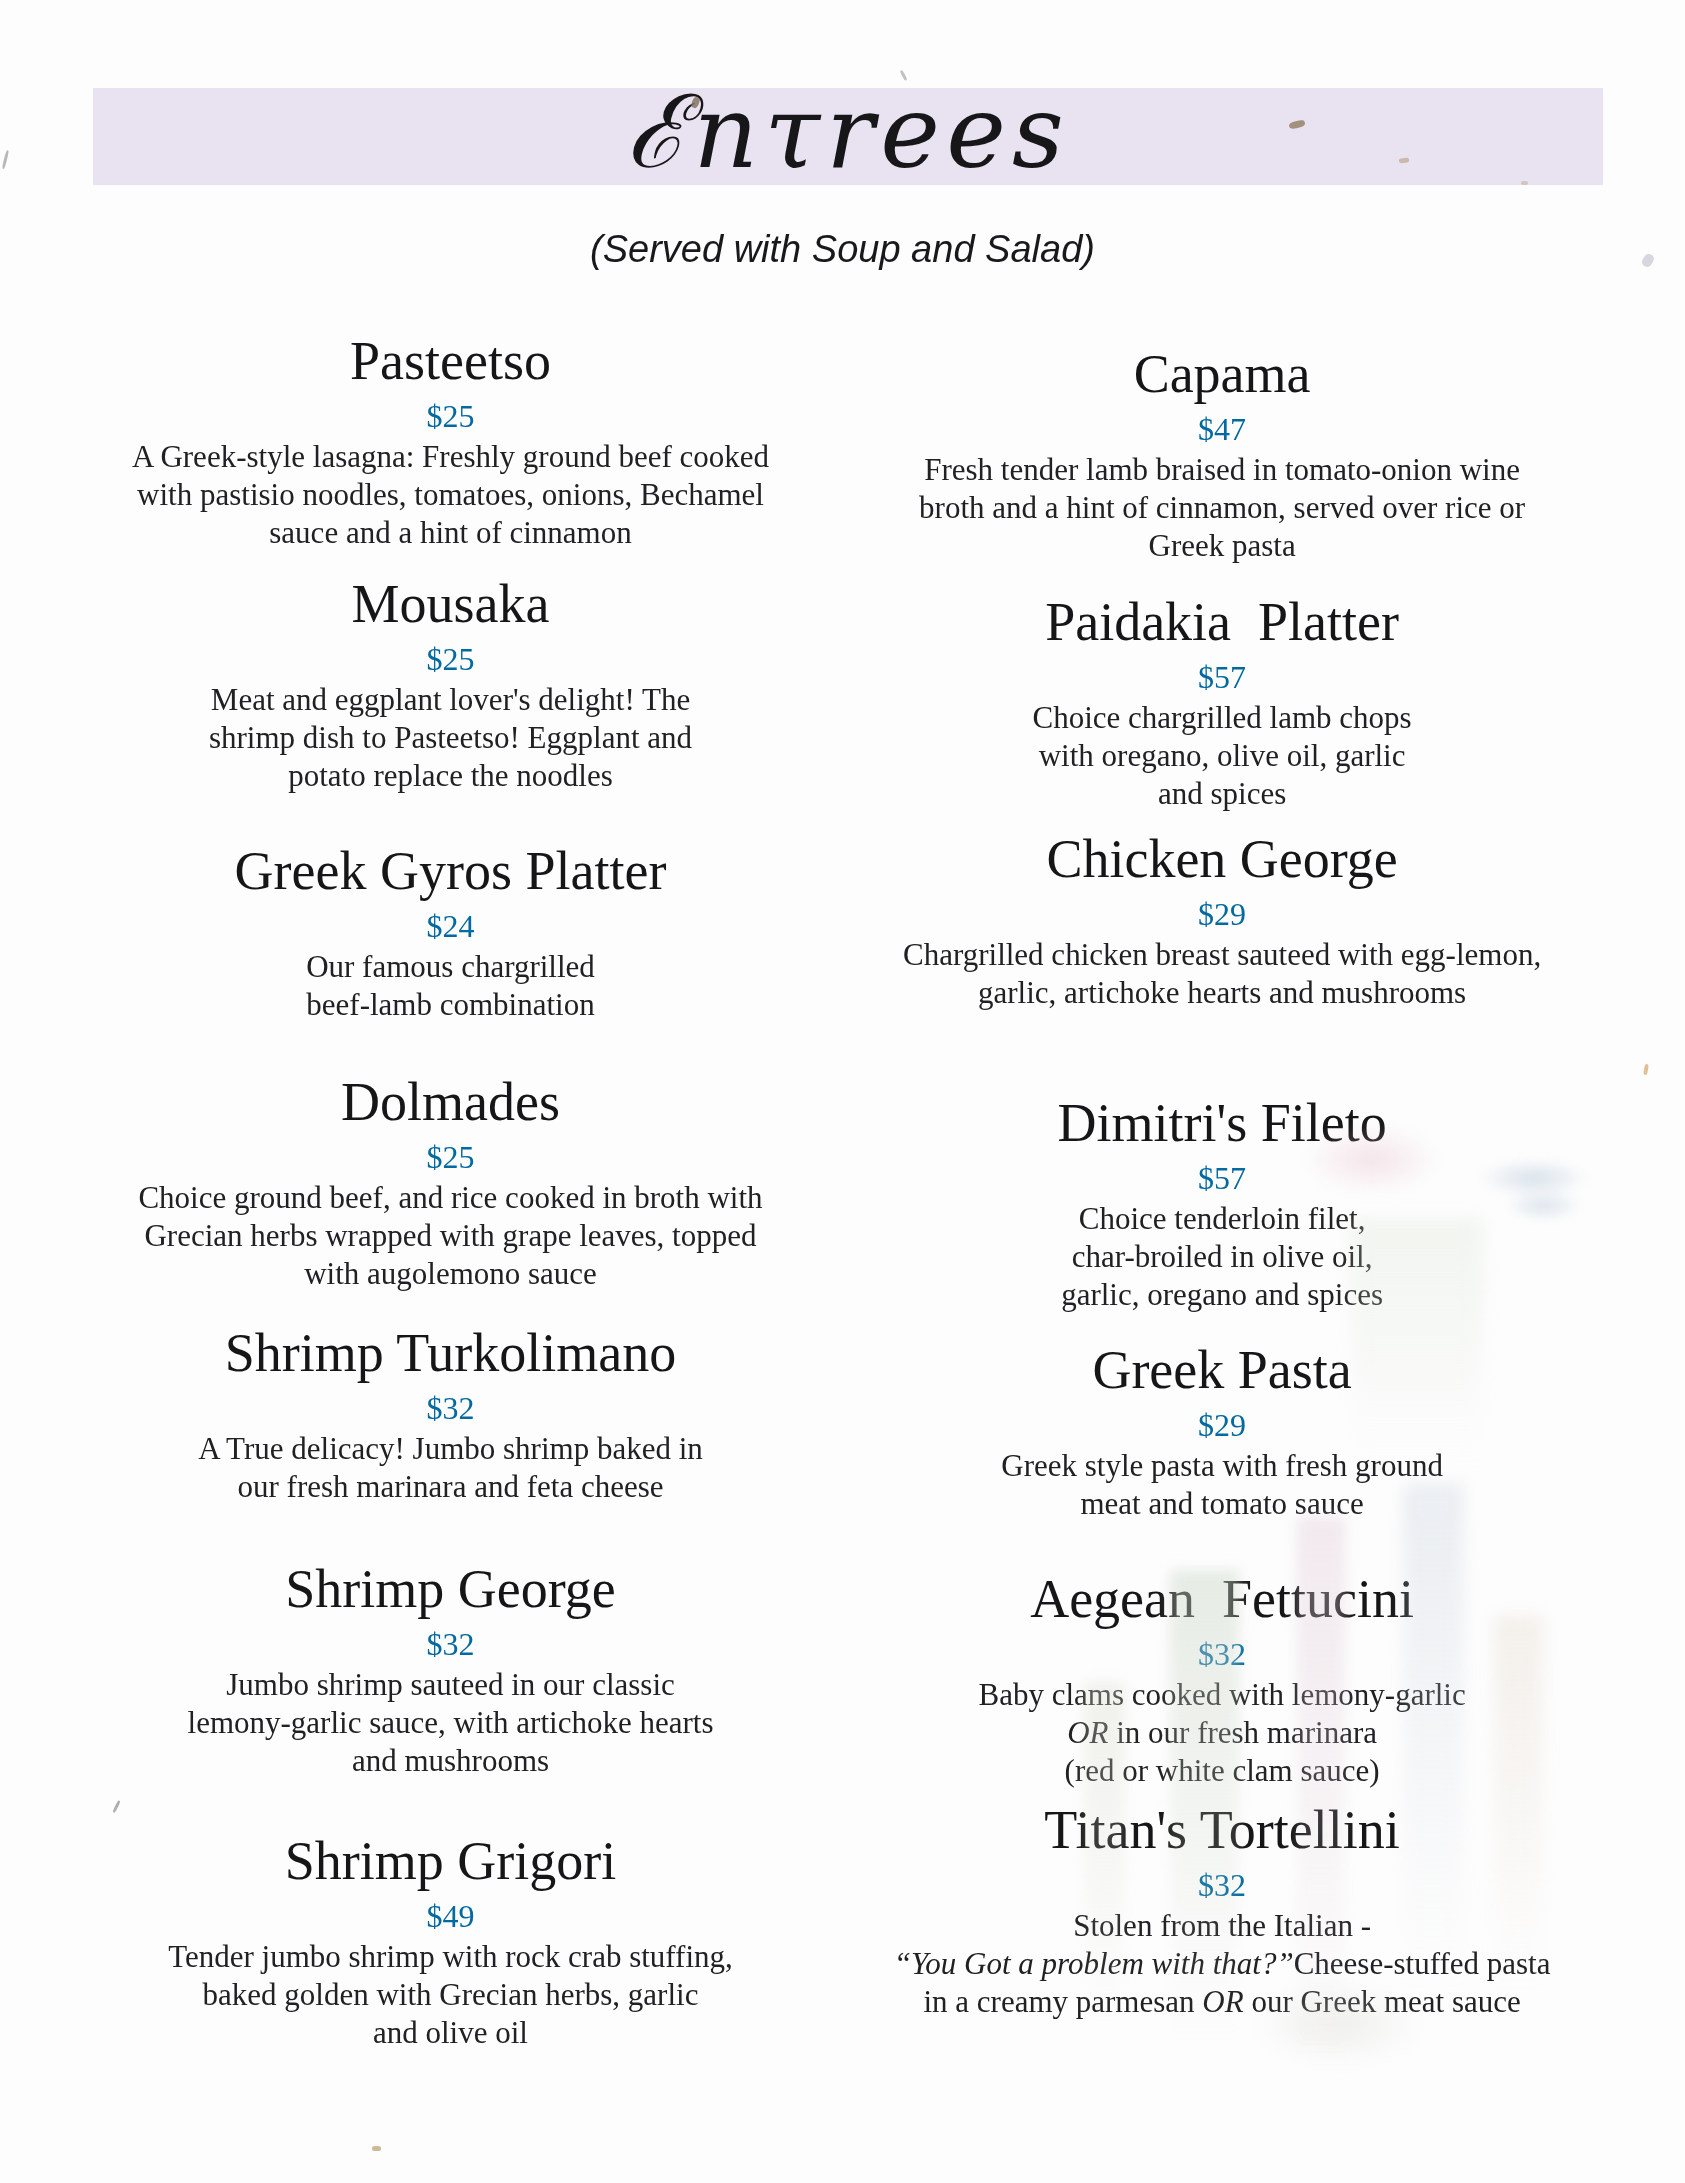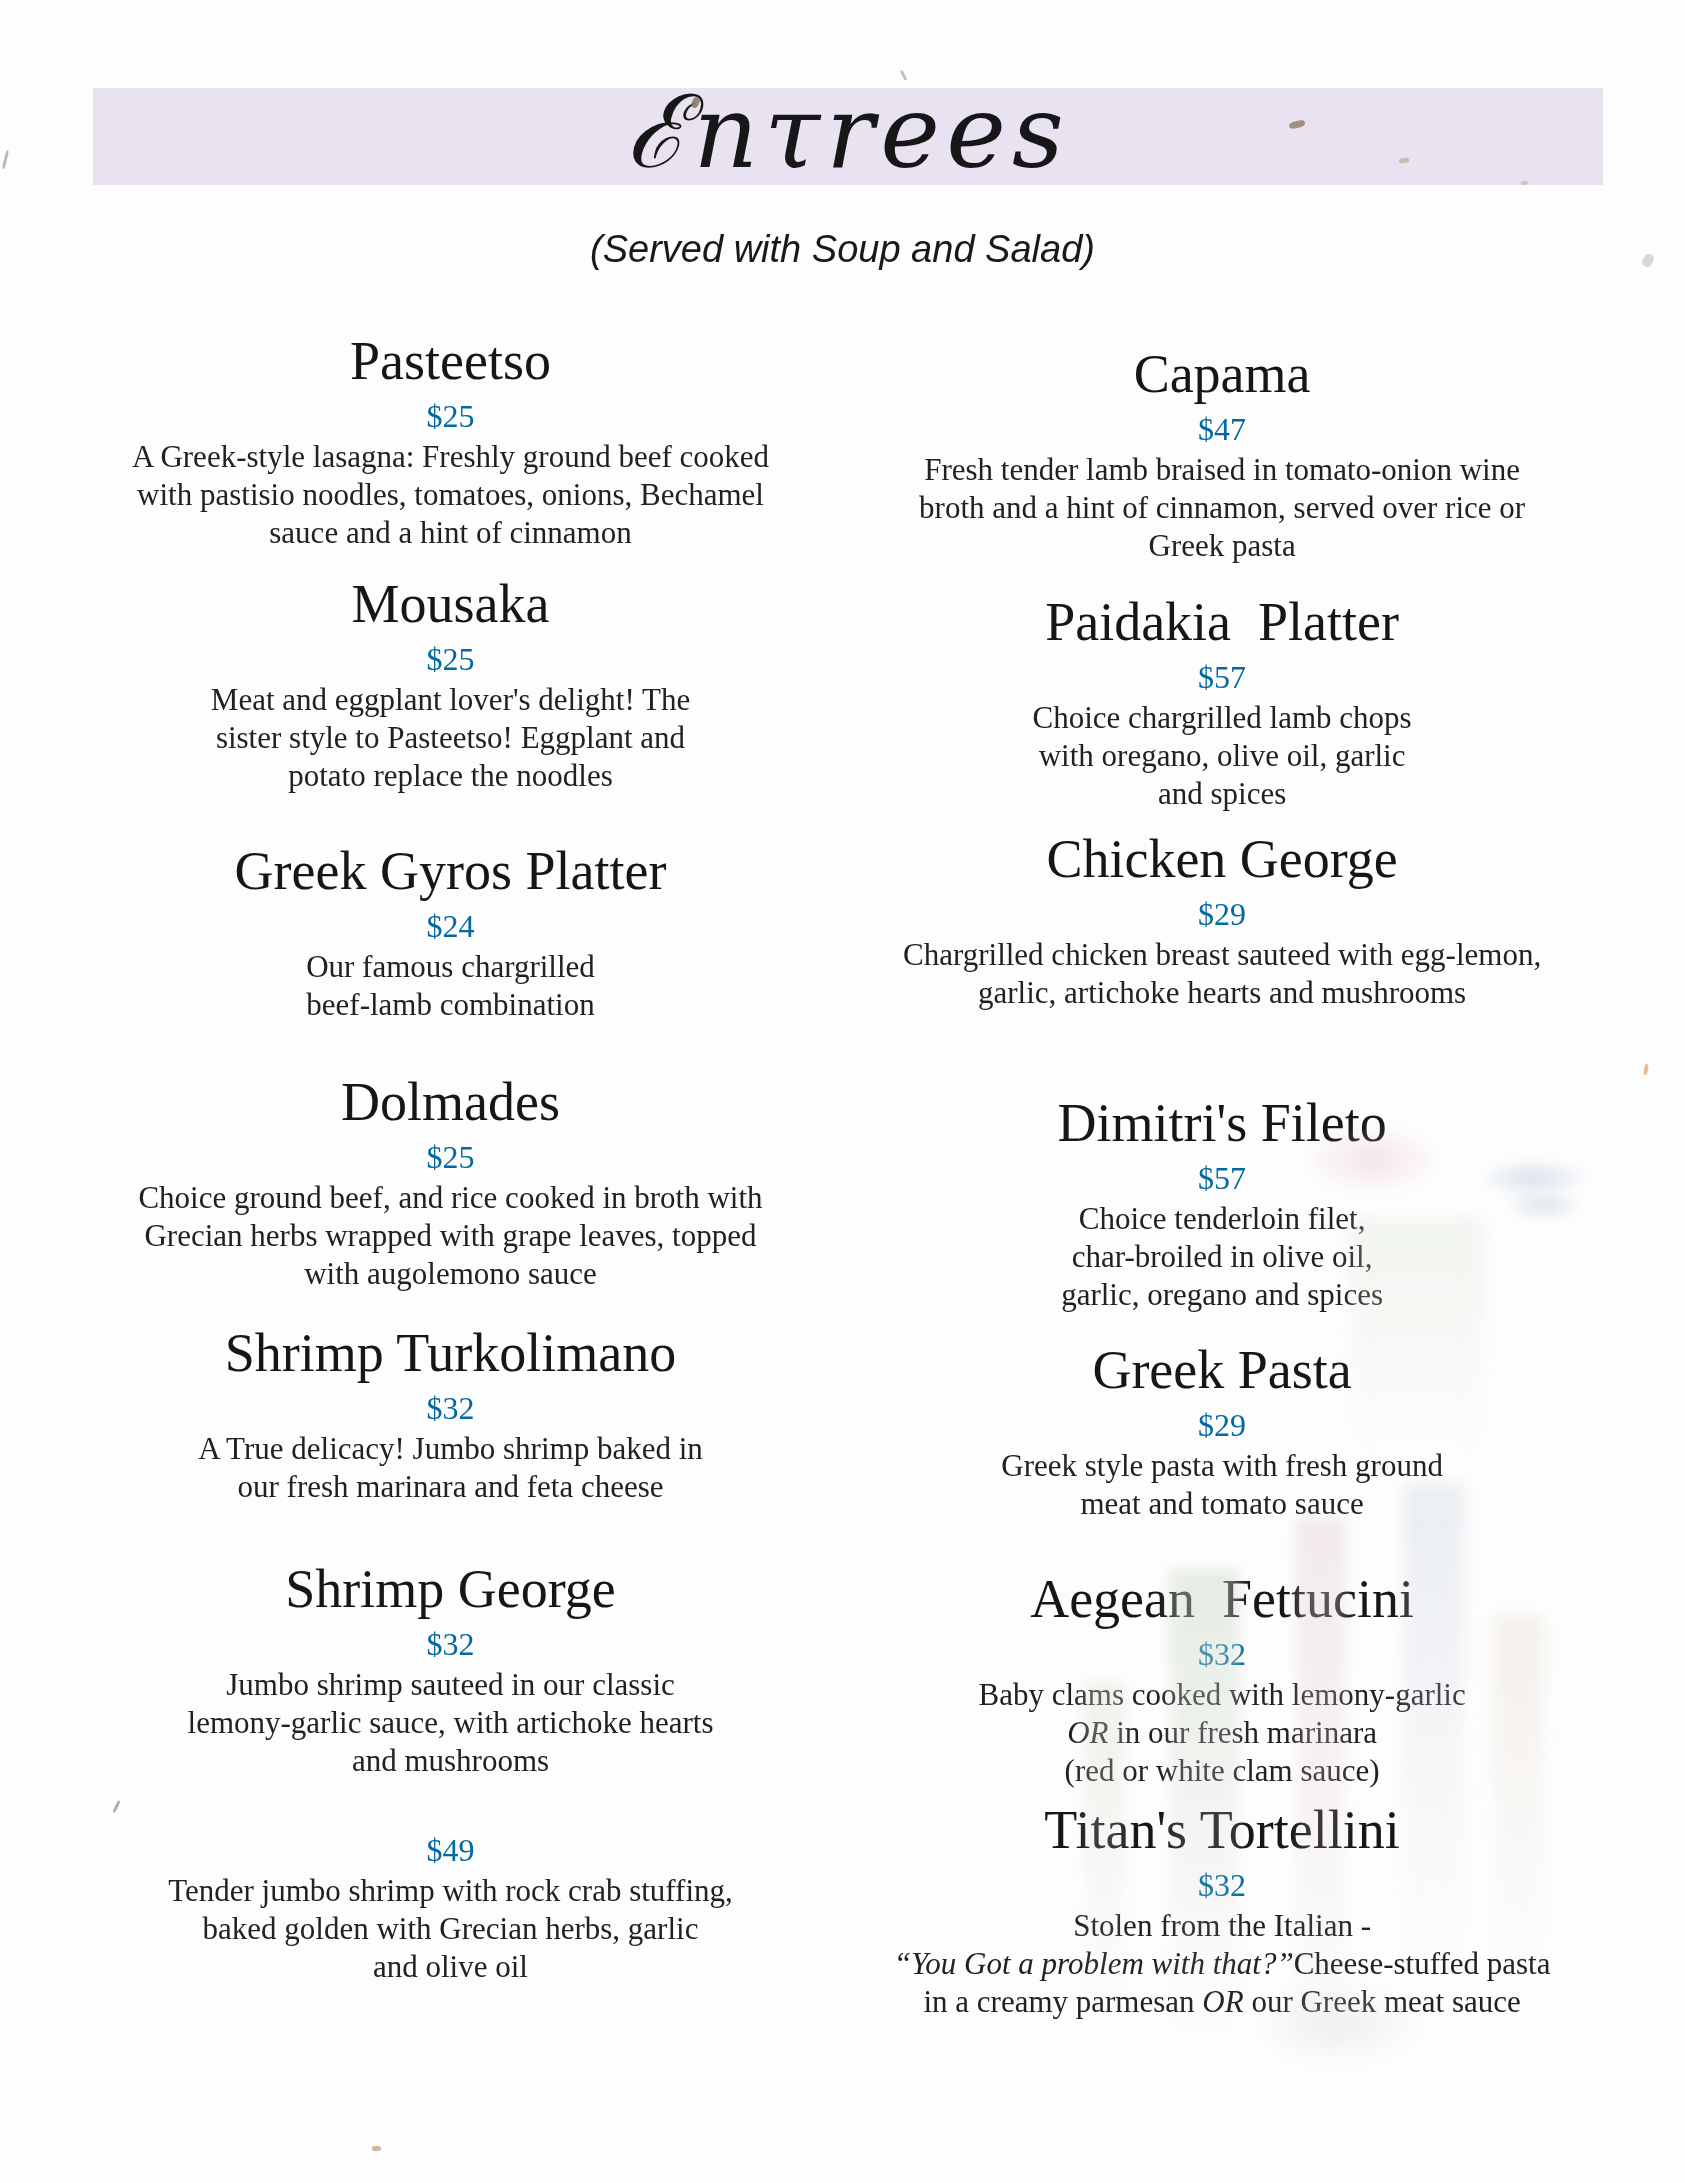--- a/index.html
+++ b/index.html
@@ -113,21 +113,21 @@
             <div class="desc-line"><span>A Greek-style lasagna: Freshly ground beef cooked</span></div>
             <div class="desc-line"><span>with pastisio noodles, tomatoes, onions, Bechamel</span></div>
             <div class="desc-line"><span>sauce and a hint of cinnamon</span></div>
           </div>
         </div>
         <div class="item">
           <div class="item-title">Mousaka</div>
           <div class="item-price">$25</div>
           <div class="item-desc">
             <div class="desc-line"><span>Meat and eggplant lover's delight! The</span></div>
-            <div class="desc-line"><span>sister style to Pasteetso! Eggplant and</span></div>
+            <div class="desc-line"><span>shrimp dish to Pasteetso! Eggplant and</span></div>
             <div class="desc-line"><span>potato replace the noodles</span></div>
           </div>
         </div>
         <div class="item">
           <div class="item-title">Greek Gyros Platter</div>
           <div class="item-price">$24</div>
           <div class="item-desc">
             <div class="desc-line"><span>Our famous chargrilled</span></div>
             <div class="desc-line"><span>beef-lamb combination</span></div>
           </div>
@@ -152,20 +152,21 @@
         <div class="item">
           <div class="item-title">Shrimp George</div>
           <div class="item-price">$32</div>
           <div class="item-desc">
             <div class="desc-line"><span>Jumbo shrimp sauteed in our classic</span></div>
             <div class="desc-line"><span>lemony-garlic sauce, with artichoke hearts</span></div>
             <div class="desc-line"><span>and mushrooms</span></div>
           </div>
         </div>
         <div class="item">
+          <div class="item-title">Shrimp Grigori</div>
           <div class="item-price">$49</div>
           <div class="item-desc">
             <div class="desc-line"><span>Tender jumbo shrimp with rock crab stuffing,</span></div>
             <div class="desc-line"><span>baked golden with Grecian herbs, garlic</span></div>
             <div class="desc-line"><span>and olive oil</span></div>
           </div>
         </div>
       </div>
     <div class="col col-right" id="col-right">
         <div class="item">

